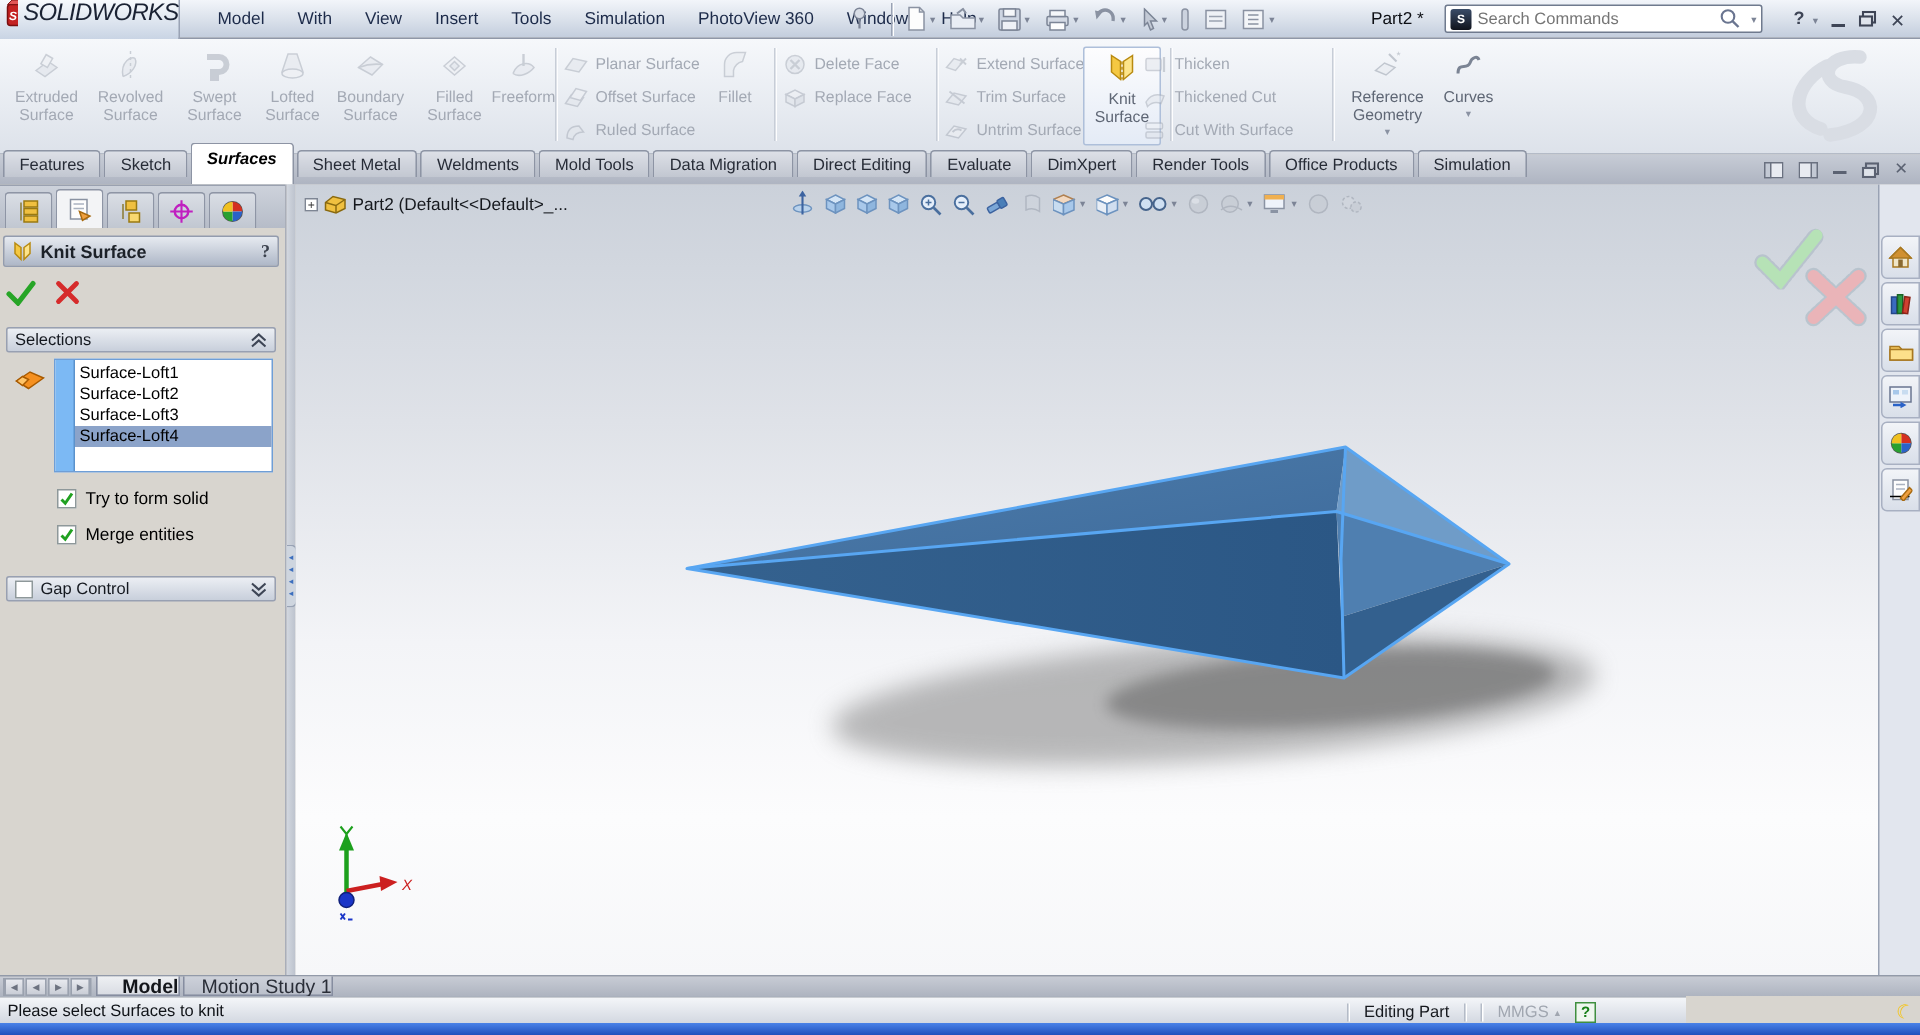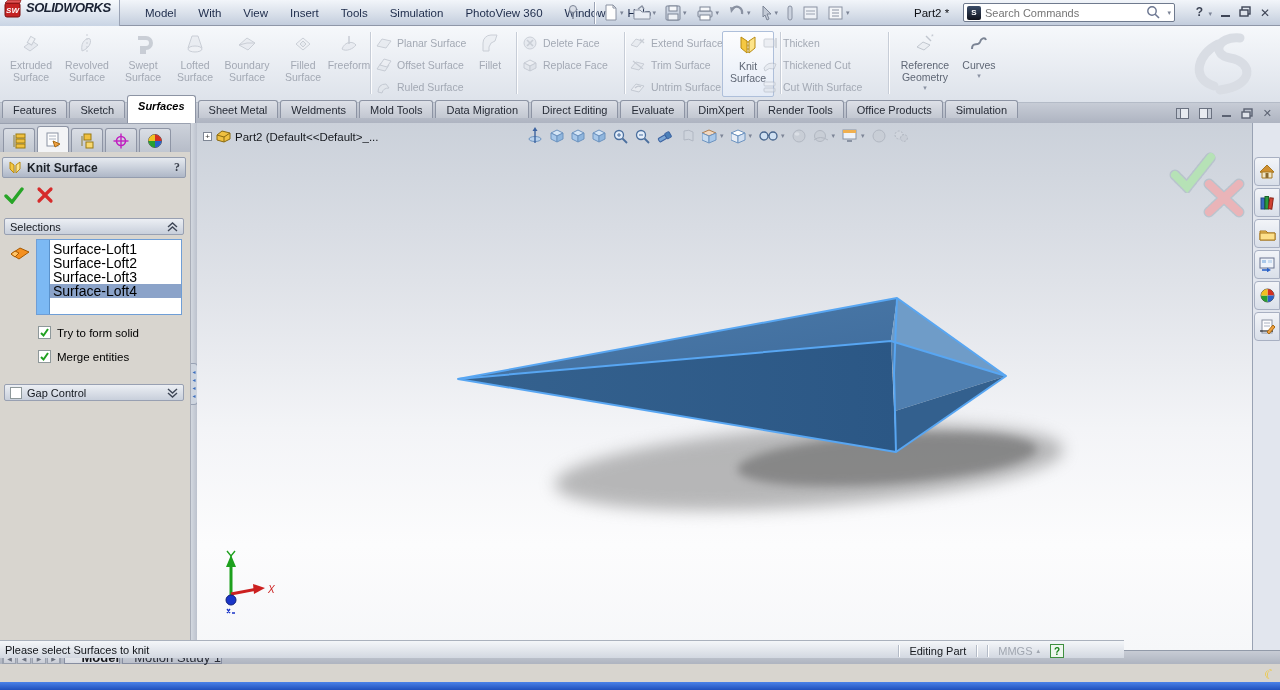--- a/index.html
+++ b/index.html
@@ -6,21 +6,21 @@
   html,body { width:1280px; height:690px; overflow:hidden; }
   body { font-family:"Liberation Sans", sans-serif; font-size:11px; color:#15181d; }
   #app { position:relative; width:1280px; height:690px; background:#d8d5cf; }
 
   
   .titlebar { position:absolute; left:0; top:0; width:1280px; height:26px;
     background:linear-gradient(#f2f5fa,#d9e0ea 55%,#c3cddd); border-bottom:1px solid #8f97a8; }
   .logo-area { position:absolute; left:0; top:0; width:120px; height:26px;
     background:linear-gradient(#f7fafd,#c9d4e4); display:flex; align-items:flex-start; gap:4px; padding-left:4px;
     border-right:1px solid #9aa3b5; }
-  .brand { font-style:italic; font-weight:bold; font-size:13px; color:#1a2233; letter-spacing:-0.5px; }
+  .brand { font-style:italic; font-weight:normal; font-size:16px; color:#1a2233; letter-spacing:-0.5px; }
   .menus { position:absolute; left:134px; top:0; height:26px; display:flex; align-items:center; }
   .menu-item { padding:0 11px; font-size:11.5px; color:#1d2b4a; height:26px; line-height:26px; cursor:default; }
   .pin { position:absolute; left:566px; top:4px; }
   .tb-divider { position:absolute; top:2px; width:1px; height:22px; background:#9aa3b5; box-shadow:1px 0 0 #fff; }
   .quickbar { position:absolute; left:600px; top:3px; display:flex; align-items:center; }
   .qbtn { display:flex; align-items:center; padding:1px 3px; margin-right:3px; }
   .qbtn svg { display:block; }
   .dd { font-size:7px; color:#7c8496; margin-left:2px; }
   .doc-title { position:absolute; left:914px; top:7px; font-size:11.5px; color:#0d0f14; }
   .searchbox { position:absolute; left:963px; top:3px; width:212px; height:19px; background:#fff;
@@ -77,21 +77,21 @@
   .okrow { position:absolute; left:4px; top:58px; height:26px; display:flex; gap:12px; align-items:center; }
   .grp-header { position:absolute; left:4px; width:180px; height:17px;
     background:linear-gradient(#ecEFf4,#c8cfdb); background:linear-gradient(#eceff4,#c8cfdb);
     border:1px solid #98a0b2; border-radius:2px; display:flex; align-items:center; padding:0 5px; gap:5px; }
   .grp-header .t { font-weight:normal; font-size:11px; color:#14181f; flex:1; }
   .sel-icon { position:absolute; left:10px; top:122px; }
   .listbox { position:absolute; left:36px; top:115px; width:146px; height:76px; background:#fff;
     border:1px solid #6f9ed6; display:flex; }
   .list-strip { width:13px; background:#7cb9f4; border-right:1px solid #5a92cc; }
   .list-items { flex:1; padding-top:2px; }
-  .list-item { font-size:14px; line-height:14px; padding-left:3px; color:#000; white-space:nowrap; }
+  .list-item { font-size:11px; line-height:14px; padding-left:3px; color:#000; white-space:nowrap; }
   .list-item.selected { background:#8ba3c9; }
   .cbrow { position:absolute; left:38px; display:flex; align-items:center; gap:6px; }
   .cb { width:13px; height:13px; background:#fff; border:1px solid #8e989a; display:flex; align-items:center; justify-content:center; }
   .cb svg { display:block; }
   .cb-label { font-size:11.5px; color:#000; }
   .chevron svg { display:block; }
 
   
   .splitter { position:absolute; left:190px; top:0; width:7px; height:527px;
     background:linear-gradient(90deg,#d3d8e0,#bcc2cd); border-left:1px solid #a9aeb9; }
@@ -124,21 +124,21 @@
     background:linear-gradient(#c8ccd5,#aeb4c0); border-top:1px solid #929aa9; }
   .media { position:absolute; left:2px; top:1px; display:flex; gap:1px; }
   .media-btn { width:14px; height:12px; background:linear-gradient(#e8eaef,#c9cdd6); border:1px solid #9aa1ae;
     font-size:6px; color:#6d7380; display:flex; align-items:center; justify-content:center; }
   .mtab { position:absolute; top:0; height:13px; line-height:13px; text-align:right; font-size:13px;
     border:1px solid #868da0; border-top:none; }
   .mtab.model { left:64px; width:56px; background:linear-gradient(#eef0f3,#d9dce3); font-weight:bold; color:#14161b; }
   .mtab.motion { left:122px; width:100px; background:linear-gradient(#cdd1da,#bbc0cb); color:#2a2e38; }
 
   
-  .statusbar { position:absolute; left:0; top:640px; width:1124px; height:18px;
+  .statusbar { position:absolute; left:0; top:664px; width:1124px; height:18px;
     background:linear-gradient(#f4f6f9,#d3d8e1); border-top:1px solid #aab1bd; }
   .status-msg { position:absolute; left:5px; top:3px; font-size:11px; color:#0f1217; }
   .status-right { position:absolute; right:60px; top:3px; display:flex; align-items:center; gap:10px; }
   .sep { width:1px; height:12px; background:#b4bbc7; box-shadow:1px 0 0 #fff; }
   .units { color:#a0a6b0; display:flex; align-items:center; gap:4px; }
   .qhelp { width:14px; height:14px; background:#eef6ee; border:1px solid #3f8f3f; color:#188018;
     font-weight:bold; font-size:10px; text-align:center; line-height:13px; }
 
   
   .sliver { position:absolute; left:0; top:682px; width:1280px; height:8px;

